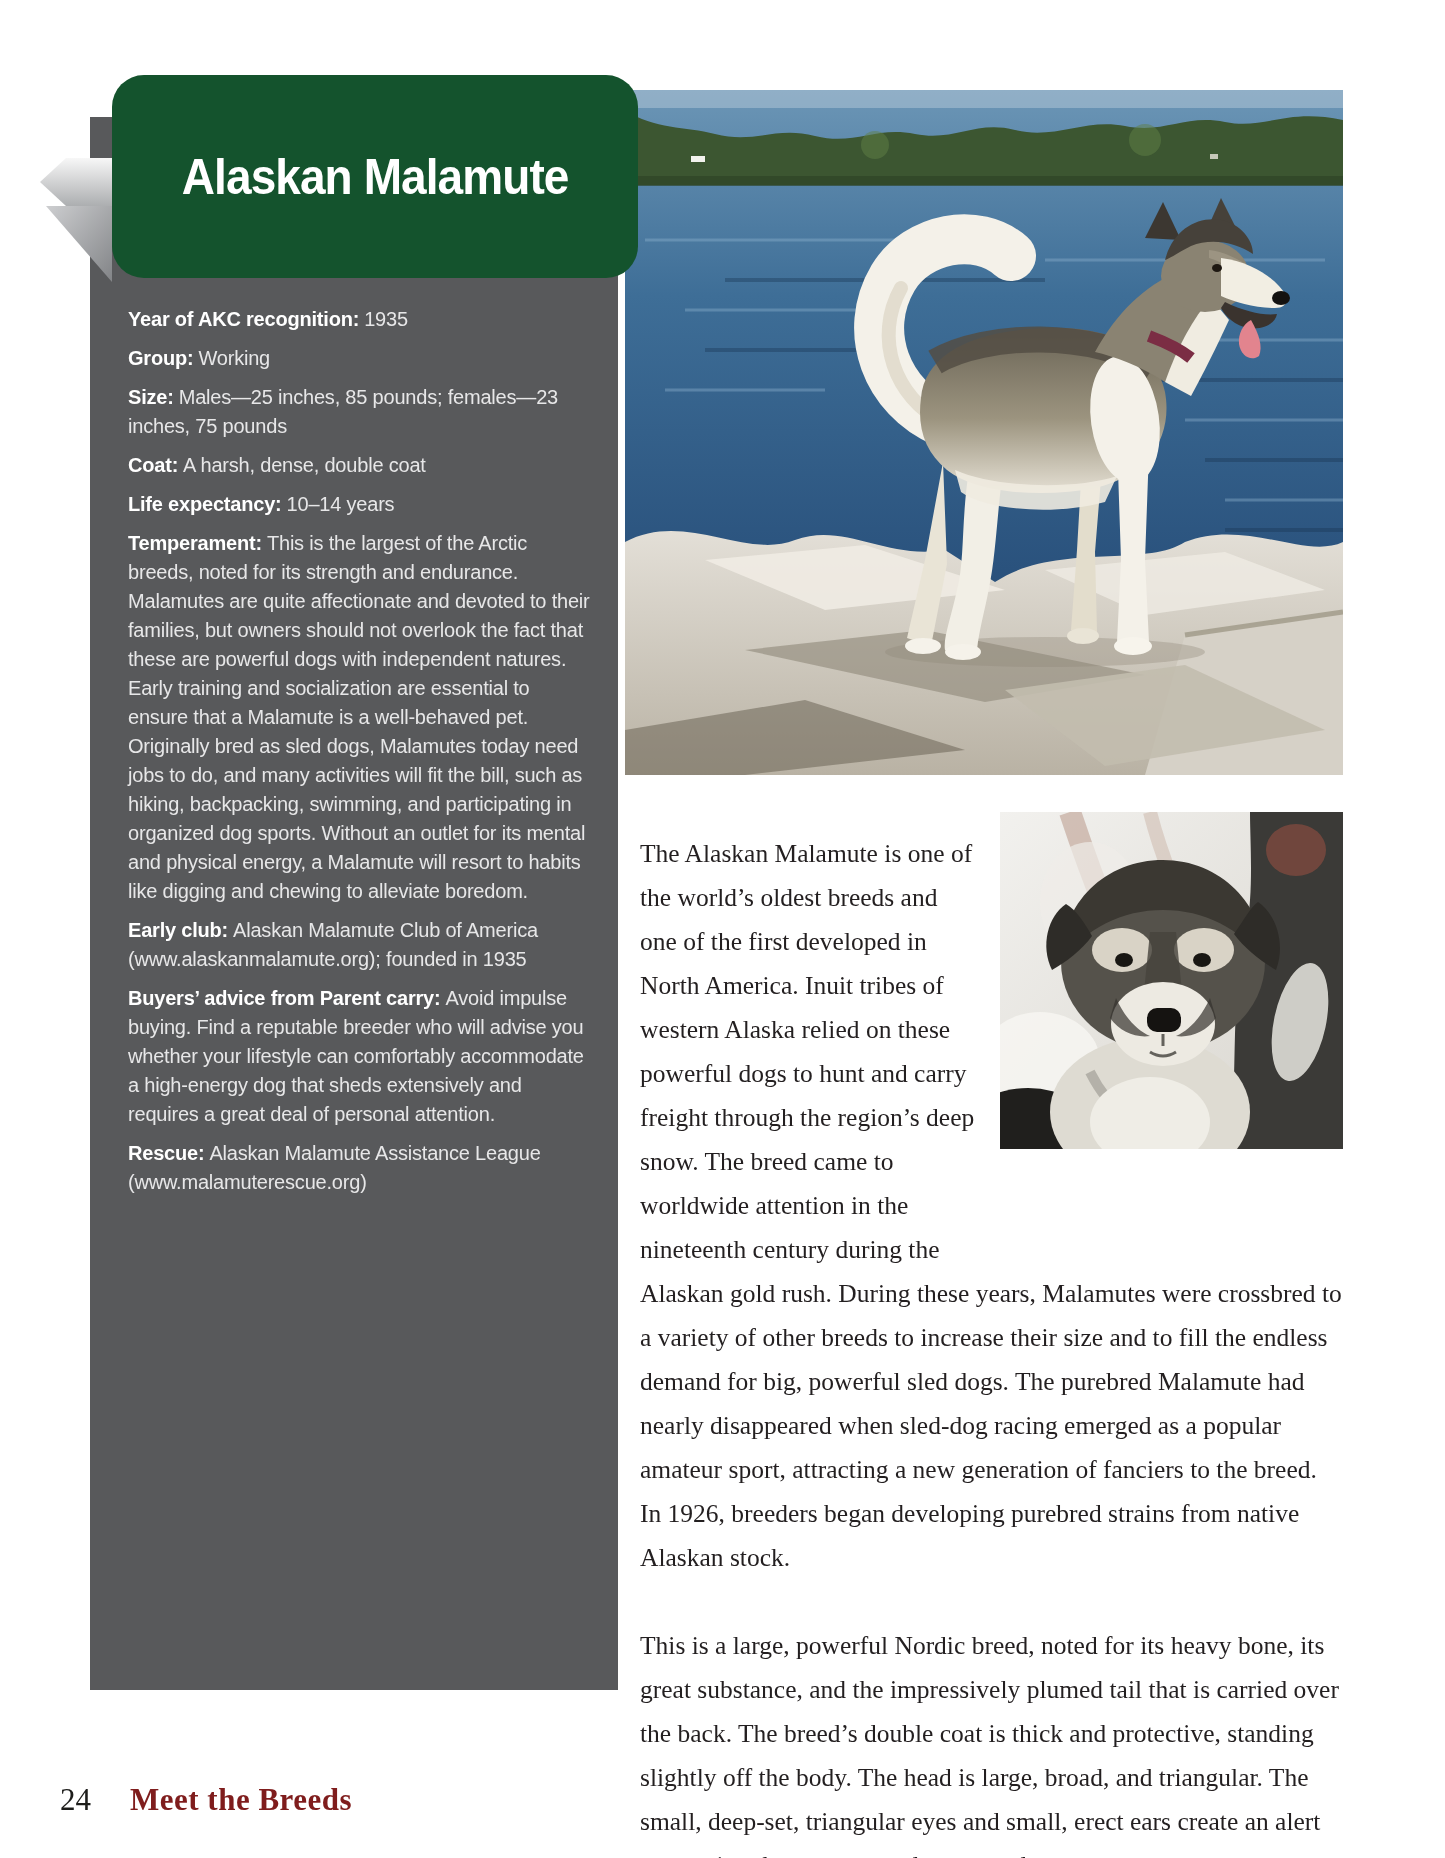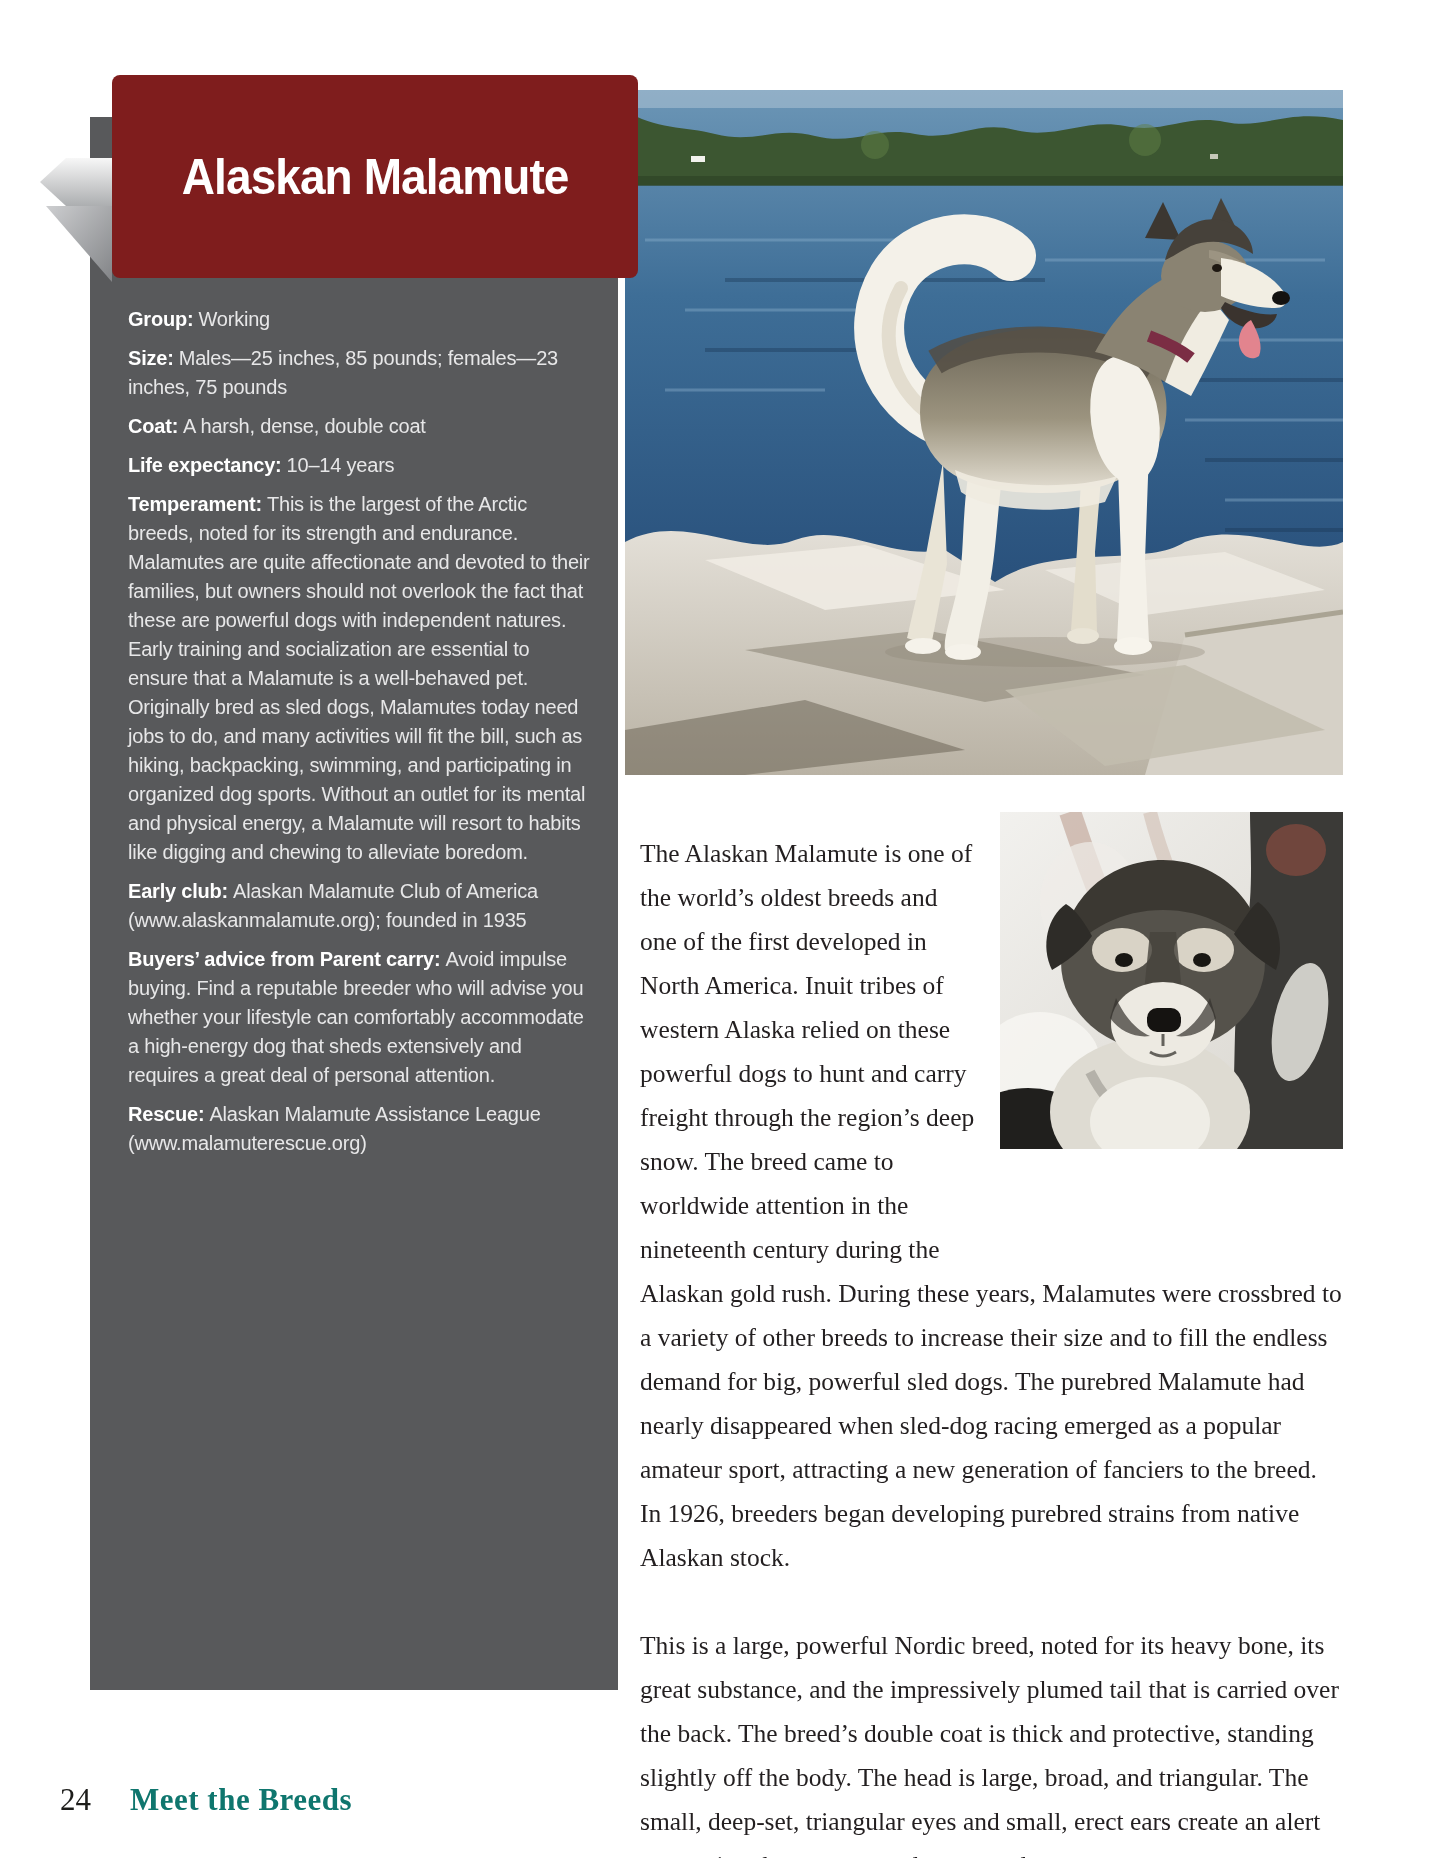--- a/index.html
+++ b/index.html
@@ -13,21 +13,21 @@
   .fact{margin:0 0 10px 0;font-size:20px;line-height:29px;color:#E7E7E8;
         letter-spacing:-0.2px;}
   .fact b{color:#FFFFFF;font-weight:700;}
   .fact .val{margin-left:5px;}
 
   
   .ribbon{position:absolute;left:36px;top:152px;width:76px;height:132px;z-index:2;}
 
   
   .title-box{position:absolute;left:112px;top:75px;width:526px;height:203px;
-             background:#7f1d1d;border-radius:8px;z-index:3;
+             background:#14532d;border-radius:32px;z-index:3;
              display:flex;align-items:center;justify-content:center;}
   .title-box h1{margin:0;color:#FFFFFF;font-size:50px;font-weight:700;
                 letter-spacing:-1px;transform:scaleX(.92);white-space:nowrap;}
 
   
   .hero{position:absolute;left:625px;top:90px;width:718px;height:685px;z-index:2;
         overflow:hidden;}
   .hero svg,.puppy-float svg{display:block;width:100%;height:100%;}
 
   
@@ -35,21 +35,21 @@
   .puppy-float{float:right;width:343px;height:337px;margin-left:20px;margin-bottom:110px;}
   .body-para{margin:20px 0 0 0;font-family:"Liberation Serif",serif;font-size:25.5px;
              line-height:44px;color:#231F20;}
   .body-para.second{margin-top:44px;}
 
   
   .footer{position:absolute;left:0;top:1782px;width:100%;height:46px;z-index:2;}
   .page-num{position:absolute;left:60px;top:0;font-family:"Liberation Serif",serif;
             font-size:31px;color:#1D1D1B;text-align:center;}
   .section-title{position:absolute;left:130px;top:0;font-family:"Liberation Serif",serif;
-            font-size:31px;font-weight:700;letter-spacing:.5px;color:#0f766e;}
+            font-size:31px;font-weight:700;letter-spacing:.5px;color:#7f1d1d;}
 </style>
 </head>
 <body>
 
 <div id="page">
 
   <div class="sidebar"></div>
 
   <svg class="ribbon" viewBox="0 0 76 132">
     <defs>
@@ -190,20 +190,21 @@
         <path d="M210,186 C202,204 190,218 176,224 C190,226 206,220 216,206 Z" fill="#35322D" opacity=".7"></path>
         <rect x="147" y="196" width="34" height="24" rx="10" fill="#151311"></rect>
         <path d="M163,222 L163,234 M150,240 Q163,248 176,240" stroke="#2A2824" stroke-width="3" fill="none" opacity=".7"></path>
       </svg>
     </div>
     <p class="body-para">The Alaskan Malamute is one of the world’s oldest breeds and one of the first developed in North America. Inuit tribes of western Alaska relied on these powerful dogs to hunt and carry freight through the region’s deep snow. The breed came to worldwide attention in the nineteenth century during the Alaskan gold rush. During these years, Malamutes were crossbred to a variety of other breeds to increase their size and to fill the endless demand for big, powerful sled dogs. The purebred Malamute had nearly disappeared when sled-dog racing emerged as a popular amateur sport, attracting a new generation of fanciers to the breed. In 1926, breeders began developing purebred strains from native Alaskan stock.</p>
     <p class="body-para second">This is a large, powerful Nordic breed, noted for its heavy bone, its great substance, and the impressively plumed tail that is carried over the back. The breed’s double coat is thick and protective, standing slightly off the body. The head is large, broad, and triangular. The small, deep-set, triangular eyes and small, erect ears create an alert expression that conveys calmness and great courage.</p>
   </div>
 
   <div class="facts">
+    <p class="fact"><b>Year of AKC recognition:</b><span class="val">1935</span></p>
     <p class="fact"><b>Group:</b><span class="val">Working</span></p>
     <p class="fact"><b>Size:</b><span class="val">Males—25 inches, 85 pounds; females—23 inches, 75 pounds</span></p>
     <p class="fact"><b>Coat:</b><span class="val">A harsh, dense, double coat</span></p>
     <p class="fact"><b>Life expectancy:</b><span class="val">10–14 years</span></p>
     <p class="fact"><b>Temperament:</b><span class="val">This is the largest of the Arctic breeds, noted for its strength and endurance. Malamutes are quite affectionate and devoted to their families, but owners should not overlook the fact that these are powerful dogs with independent natures. Early training and socialization are essential to ensure that a Malamute is a well-behaved pet. Originally bred as sled dogs, Malamutes today need jobs to do, and many activities will fit the bill, such as hiking, backpacking, swimming, and participating in organized dog sports. Without an outlet for its mental and physical energy, a Malamute will resort to habits like digging and chewing to alleviate boredom.</span></p>
     <p class="fact"><b>Early club:</b><span class="val">Alaskan Malamute Club of America (www.alaskanmalamute.org); founded in 1935</span></p>
     <p class="fact"><b>Buyers’ advice from Parent carry:</b><span class="val">Avoid impulse buying. Find a reputable breeder who will advise you whether your lifestyle can comfortably accommodate a high-energy dog that sheds extensively and requires a great deal of personal attention.</span></p>
     <p class="fact"><b>Rescue:</b><span class="val">Alaskan Malamute Assistance League (www.malamuterescue.org)</span></p>
   </div>
 

